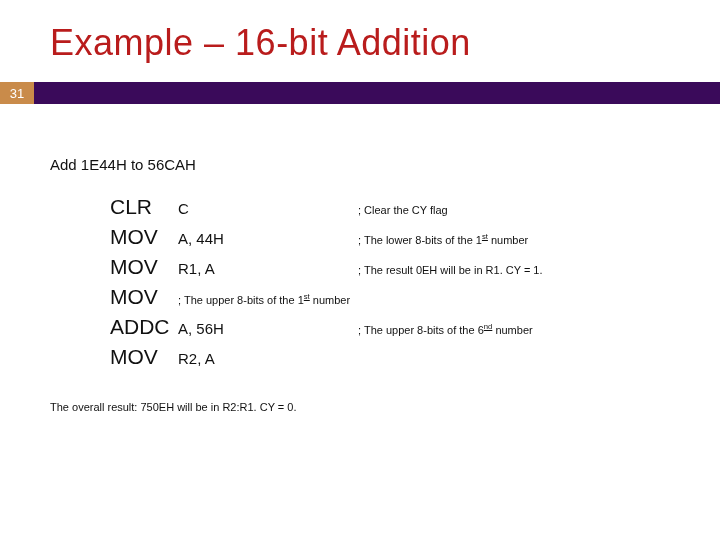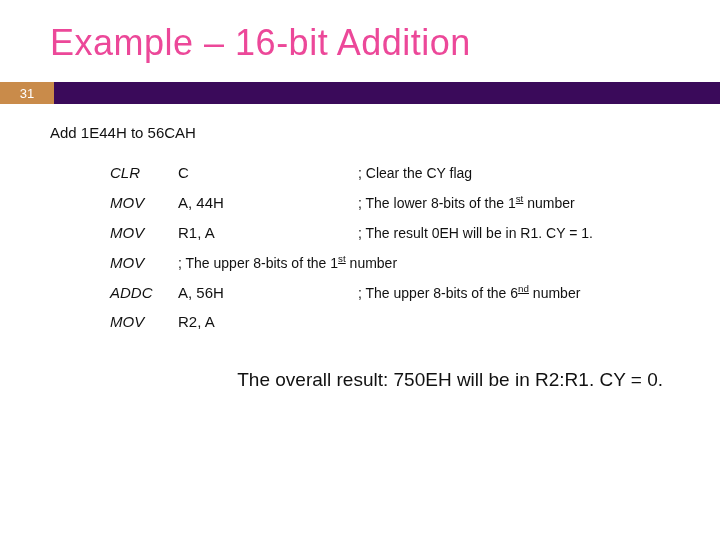--- a/index.html
+++ b/index.html
@@ -1,30 +1,30 @@
 <!DOCTYPE html>
 <html><head>
 <meta charset="utf-8">
 <style>
   * { margin: 0; padding: 0; box-sizing: border-box; }
   html, body { width: 720px; height: 540px; background: #fff; font-family: Arial, Helvetica, sans-serif; color: #111; }
   .slide { width: 720px; height: 540px; position: relative; }
-  .title { font-size: 36px; font-weight: 400; color: #ec4899; padding: 22px 0 18px 50px; letter-spacing: 0.5px; }
+  .title { font-size: 36px; font-weight: 400; color: #b91c1c; padding: 22px 0 18px 50px; letter-spacing: 0.5px; }
   .bar { width: 100%; height: 22px; background: #3a0a5a; }
-  .badge { position: absolute; left: 0; top: 0; transform: translateY(0); width: 54px; height: 22px; background: #c98b4a; color: #fff; font-size: 13px; display: flex; align-items: center; justify-content: center; }
+  .badge { position: absolute; left: 0; top: 0; transform: translateY(0); width: 34px; height: 22px; background: #c98b4a; color: #fff; font-size: 13px; display: flex; align-items: center; justify-content: center; }
   .bar-wrap { position: relative; }
-  .content { padding: 20px 57px 0 50px; }
+  .content { padding: 20px 22px 0 50px; margin-top: 32px; }
   .intro { font-size: 15px; margin-bottom: 22px; }
   .code-table { margin-left: 60px; margin-bottom: 26px; }
   .row { display: flex; align-items: baseline; height: 30px; }
-  .op { width: 68px; font-size: 15px; font-style: italic; }
+  .op { width: 68px; font-size: 21px; }
   .arg { width: 180px; font-size: 15px; }
-  .cm { font-size: 14px; }
+  .cm { font-size: 11px; }
   sup { font-size: 0.7em; vertical-align: super; text-decoration: underline; }
-  .footer { font-size: 19px; text-align: right; }
+  .footer { font-size: 11px; }
 </style>
 </head>
 <body>
 
 <div class="slide">
   <div class="title">Example – 16-bit Addition</div>
 
   <div class="bar-wrap">
     <div class="bar"></div>
     <div class="badge">31</div>

